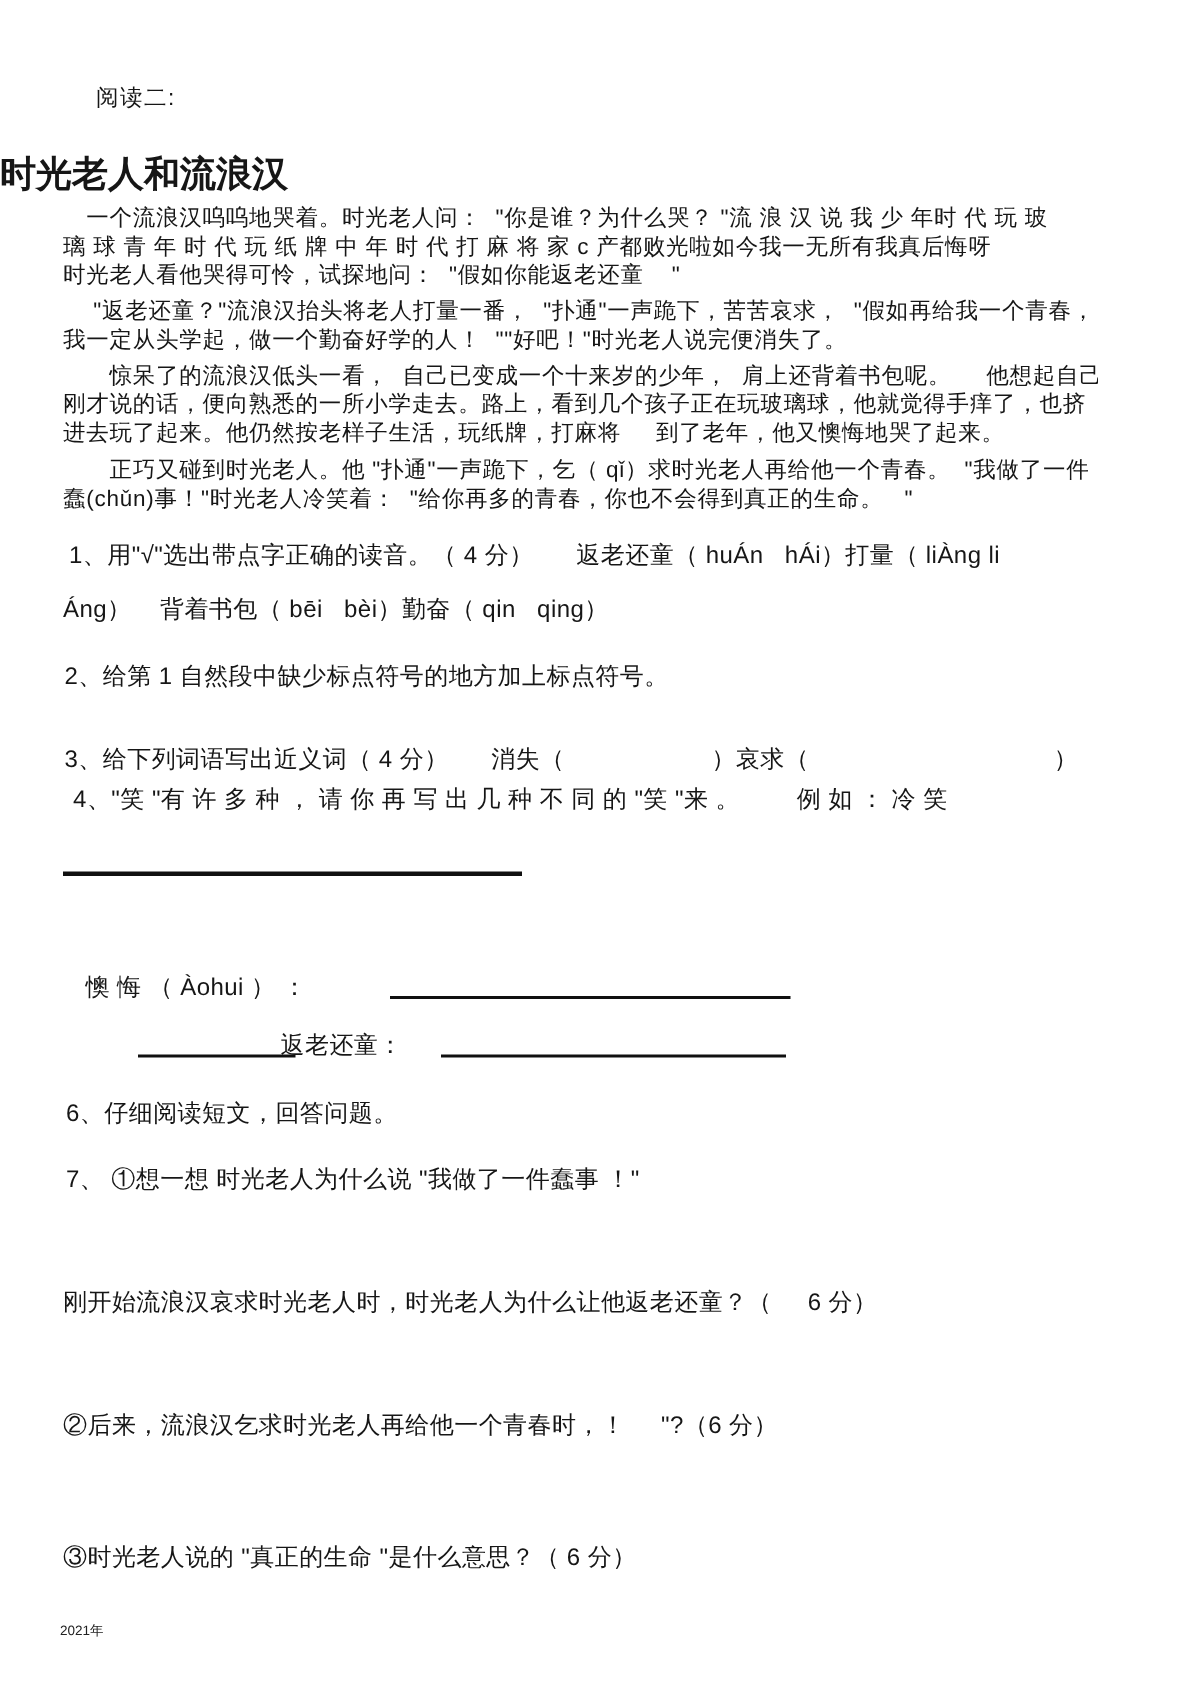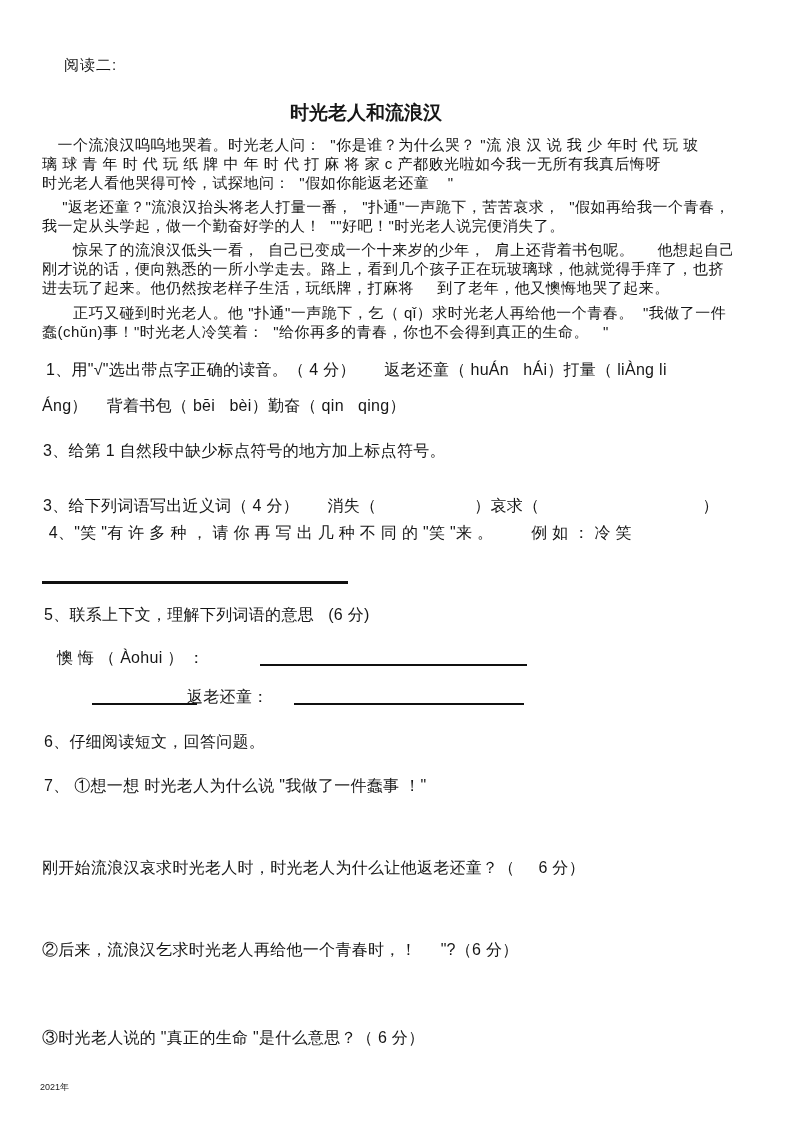--- a/index.html
+++ b/index.html
@@ -7,21 +7,21 @@
     position: relative;
     width: 732px;
     height: 1122px;
     background: #ffffff;
     color: #161616;
     font-family: Liberation Sans, sans-serif;
     overflow: hidden;
   }
   .abs { position: absolute; white-space: pre; }
   .section-label { font-size: 15px; letter-spacing: 1px; }
-  .doc-title { font-size: 19px; font-weight: bold; left: 0; width: 100%; text-align: center; }
+  .doc-title { font-size: 24px; font-weight: bold; left: 0; width: 100%; text-align: left; }
   .p-line { font-size: 15px; letter-spacing: 0.5px; }
   .q-line { font-size: 16px; letter-spacing: 0.3px; }
   .blank-line { position: absolute; height: 0; border-bottom: 2px solid #101010; }
   .blank-thick { border-bottom-width: 3px; }
   .footer-text { font-size: 9px; color: #222; }
 </style>
 </head>
 <body>
 
 <div class="page">
@@ -37,29 +37,28 @@
   <div class="abs p-line" style="left:42px; top:217px;">我一定从头学起，做一个勤奋好学的人！  ""好吧！"时光老人说完便消失了。</div>
   <div class="abs p-line" style="left:42px; top:260px;">刚才说的话，便向熟悉的一所小学走去。路上，看到几个孩子正在玩玻璃球，他就觉得手痒了，也挤</div>
   <div class="abs p-line" style="left:42px; top:241px;">　　惊呆了的流浪汉低头一看，  自己已变成一个十来岁的少年，  肩上还背着书包呢。     他想起自己</div>
   <div class="abs p-line" style="left:42px; top:279px;">进去玩了起来。他仍然按老样子生活，玩纸牌，打麻将     到了老年，他又懊悔地哭了起来。</div>
   <div class="abs p-line" style="left:42px; top:304px;">　　正巧又碰到时光老人。他 "扑通"一声跪下，乞（ qǐ）求时光老人再给他一个青春。  "我做了一件</div>
   <div class="abs p-line" style="left:42px; top:323px;">蠢(chǔn)事！"时光老人冷笑着：  "给你再多的青春，你也不会得到真正的生命。   "</div>
 
   <div class="abs q-line" style="left:46px; top:360px;">1、用"√"选出带点字正确的读音。（ 4 分）      返老还童（ huÁn   hÁi）打量（ liÀng li</div>
   <div class="abs q-line" style="left:42px; top:396px;">Áng）    背着书包（ bēi   bèi）勤奋（ qin   qing）</div>
 
-  <div class="abs q-line" style="left:43px; top:441px;">3、给第 1 自然段中缺少标点符号的地方加上标点符号。</div>
+  <div class="abs q-line" style="left:43px; top:441px;">2、给第 1 自然段中缺少标点符号的地方加上标点符号。</div>
 
   <div class="abs q-line" style="left:43px; top:496px;">3、给下列词语写出近义词（ 4 分）      消失（　　　　　　）哀求（　　　　　　　　　　）</div>
 
   <div class="abs q-line" style="left:44px; top:523px;"> 4、"笑 "有 许 多 种 ， 请 你 再 写 出 几 种 不 同 的 "笑 "来 。        例 如 ： 冷 笑</div>
 
   <div class="blank-line blank-thick" style="left:42px; top:581px; width:306px;"></div>
 
-  <div class="abs q-line" style="left:44px; top:605px;">5、联系上下文，理解下列词语的意思   (6 分)</div>
 
   <div class="abs q-line" style="left:57px; top:648px;">懊 悔 （ Àohui ） ：</div>
   <div class="blank-line" style="left:260px; top:664px; width:267px;"></div>
 
   <div class="blank-line" style="left:92px; top:703px; width:105px;"></div>
   <div class="abs q-line" style="left:187px; top:687px;">返老还童：</div>
   <div class="blank-line" style="left:294px; top:703px; width:230px;"></div>
 
   <div class="abs q-line" style="left:44px; top:732px;">6、仔细阅读短文，回答问题。</div>
 

